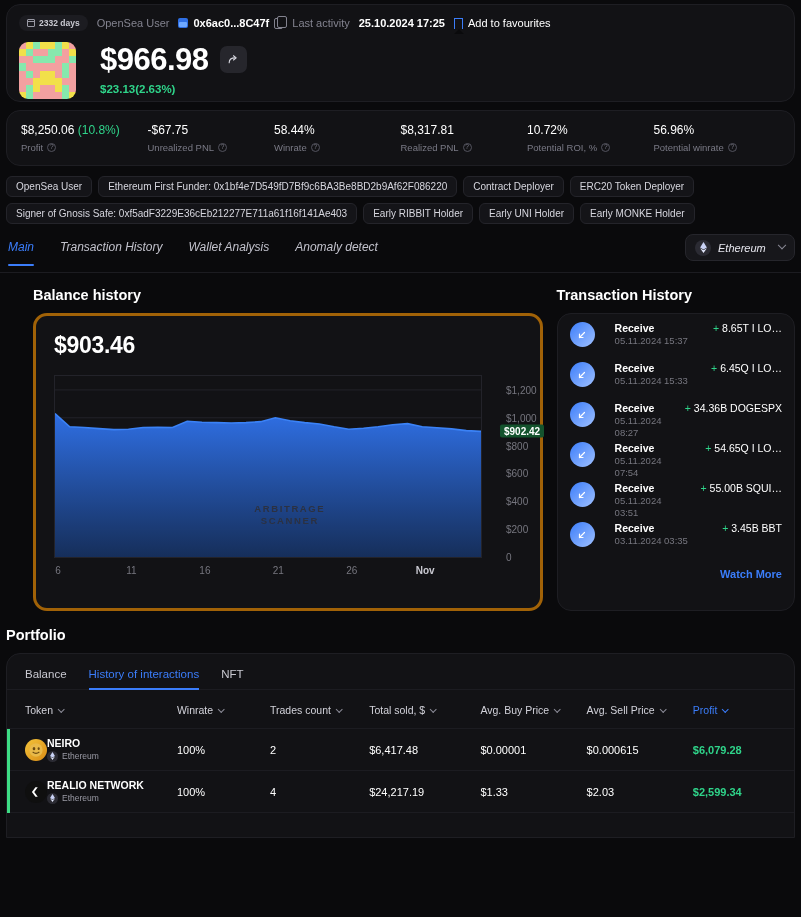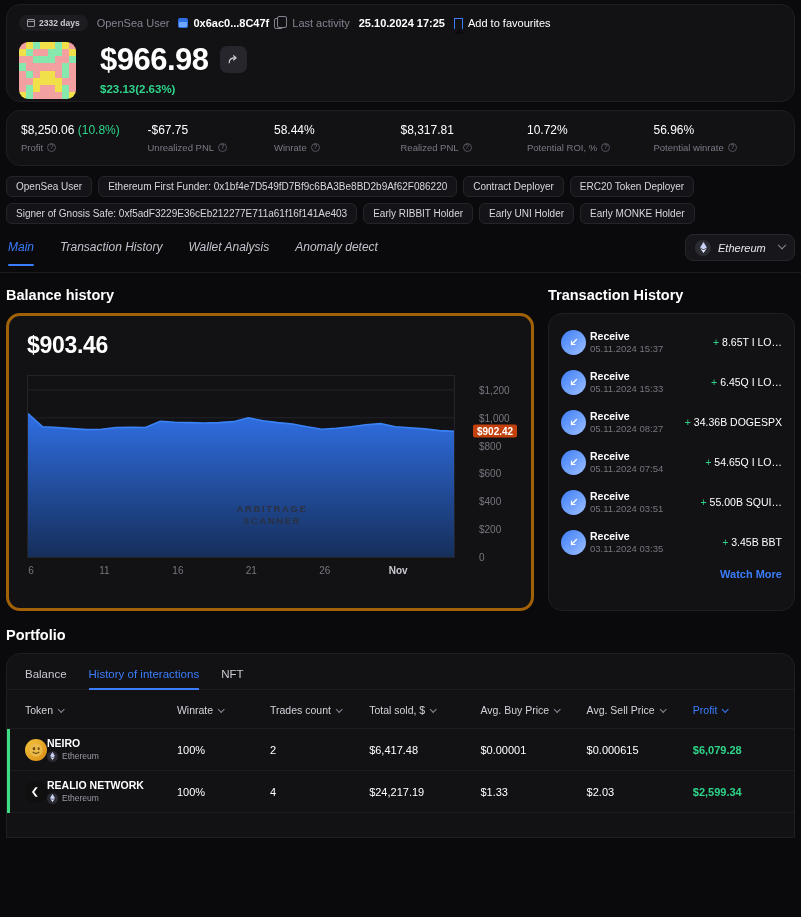--- a/index.html
+++ b/index.html
@@ -83,44 +83,44 @@
   .navtab.active:after { content:""; position:absolute; left:0; right:0; bottom:-1px; height:2px; background:#3b7dfa; border-radius:2px;}
   .chain-select { position:absolute; right:6px; top:-6px; width:110px; height:27px; background:#17171b;
                   border:1px solid #26262c; border-radius:8px; display:flex; align-items:center; gap:7px; padding:0 9px; cursor:pointer;}
   .eth-badge { width:16px;height:16px;border-radius:50%;background:#2b2b33;display:flex;align-items:center;justify-content:center;}
   .chain-select .nm { font-size:11px; color:#e6e6ee; flex:1; }
   .chev { width:6px;height:6px;border-right:1.3px solid #8a8a96;border-bottom:1.3px solid #8a8a96;transform:rotate(45deg) translate(-2px,-2px);}
 
   
   .sec-title { font-size:14.5px; font-weight:700; color:#fff; }
 
-  .cols { display:flex; gap:14px; padding: 0 6px; margin-top: 14px; }
+  .cols { display:flex; gap:14px; padding: 0 6px; margin-top: 14px; margin-left: 27px; }
   .col-left { width: 528px; }
   .col-right { width: 247px; }
 
   
   .chart-card { margin-top:10px; background:#121215; border:3px solid #a16207; border-radius:14px;
                 height: 298px; padding: 16px 14px 10px 18px; position:relative; }
   .chart-val { font-size:23px; font-weight:800; letter-spacing:-0.3px; }
   .plot-wrap { position:relative; margin-top: 16px; height: 215px; }
   .plot { position:absolute; left:0; top:0; width:428px; height:183px; border:1px solid #23232a; }
   .ylabels { position:absolute; left:432px; top:0; width:92px; height:195px; }
   .ylab { position:absolute; font-size:10px; color:#76767f; left:20px; transform:translateY(-50%); }
-  .ycur { position:absolute; left:14px; transform:translateY(-50%); background:#c2410c; color:#fff;
+  .ycur { position:absolute; left:14px; transform:translateY(-50%); background:#14532d; color:#fff;
           font-size:10px; font-weight:600; border-radius:2px; padding:1px 4px; }
   .xlabels { position:absolute; left:0; top:190px; width:428px; height:20px; }
   .xlab { position:absolute; font-size:10px; color:#76767f; transform:translateX(-50%); }
   .xlab.bold { color:#c9c9d1; font-weight:700; }
   .wmk { position:absolute; left:50%; top:128px; transform:translateX(-50%); text-align:center;
          color:#2b3142; font-size:9.5px; font-weight:700; letter-spacing:1.6px; line-height:12px; pointer-events:none;}
 
   
   .tx-card { margin-top:10px; background:#121215; border:1px solid #1e1e23; border-radius:14px;
              height:298px; padding: 8px 12px; }
-  .tx-row { display:flex; align-items:center; gap:4px; height:40px; }
+  .tx-row { display:flex; align-items:flex-start; gap:20px; height:40px; }
   .tx-ico { width:25px;height:25px;border-radius:50%;flex:none;
             background:linear-gradient(135deg,#3b7dfa 0%,#9fc0ff 100%);
             display:flex;align-items:center;justify-content:center;}
   .tx-ico svg{width:12px;height:12px;}
   .tx-mid { flex:1; min-width:0; }
   .tx-title { font-size:10.5px; font-weight:700; color:#fff; line-height:13px;}
   .tx-date { font-size:9.5px; color:#76767f; line-height:12px; }
   .tx-amt { font-size:10.5px; color:#fff; white-space:nowrap; }
   .tx-amt .plus { color:#2fd48a; }
   .watch-more { text-align:right; color:#3b7dfa; font-size:11px; font-weight:600; margin-top:6px; cursor:pointer; }

